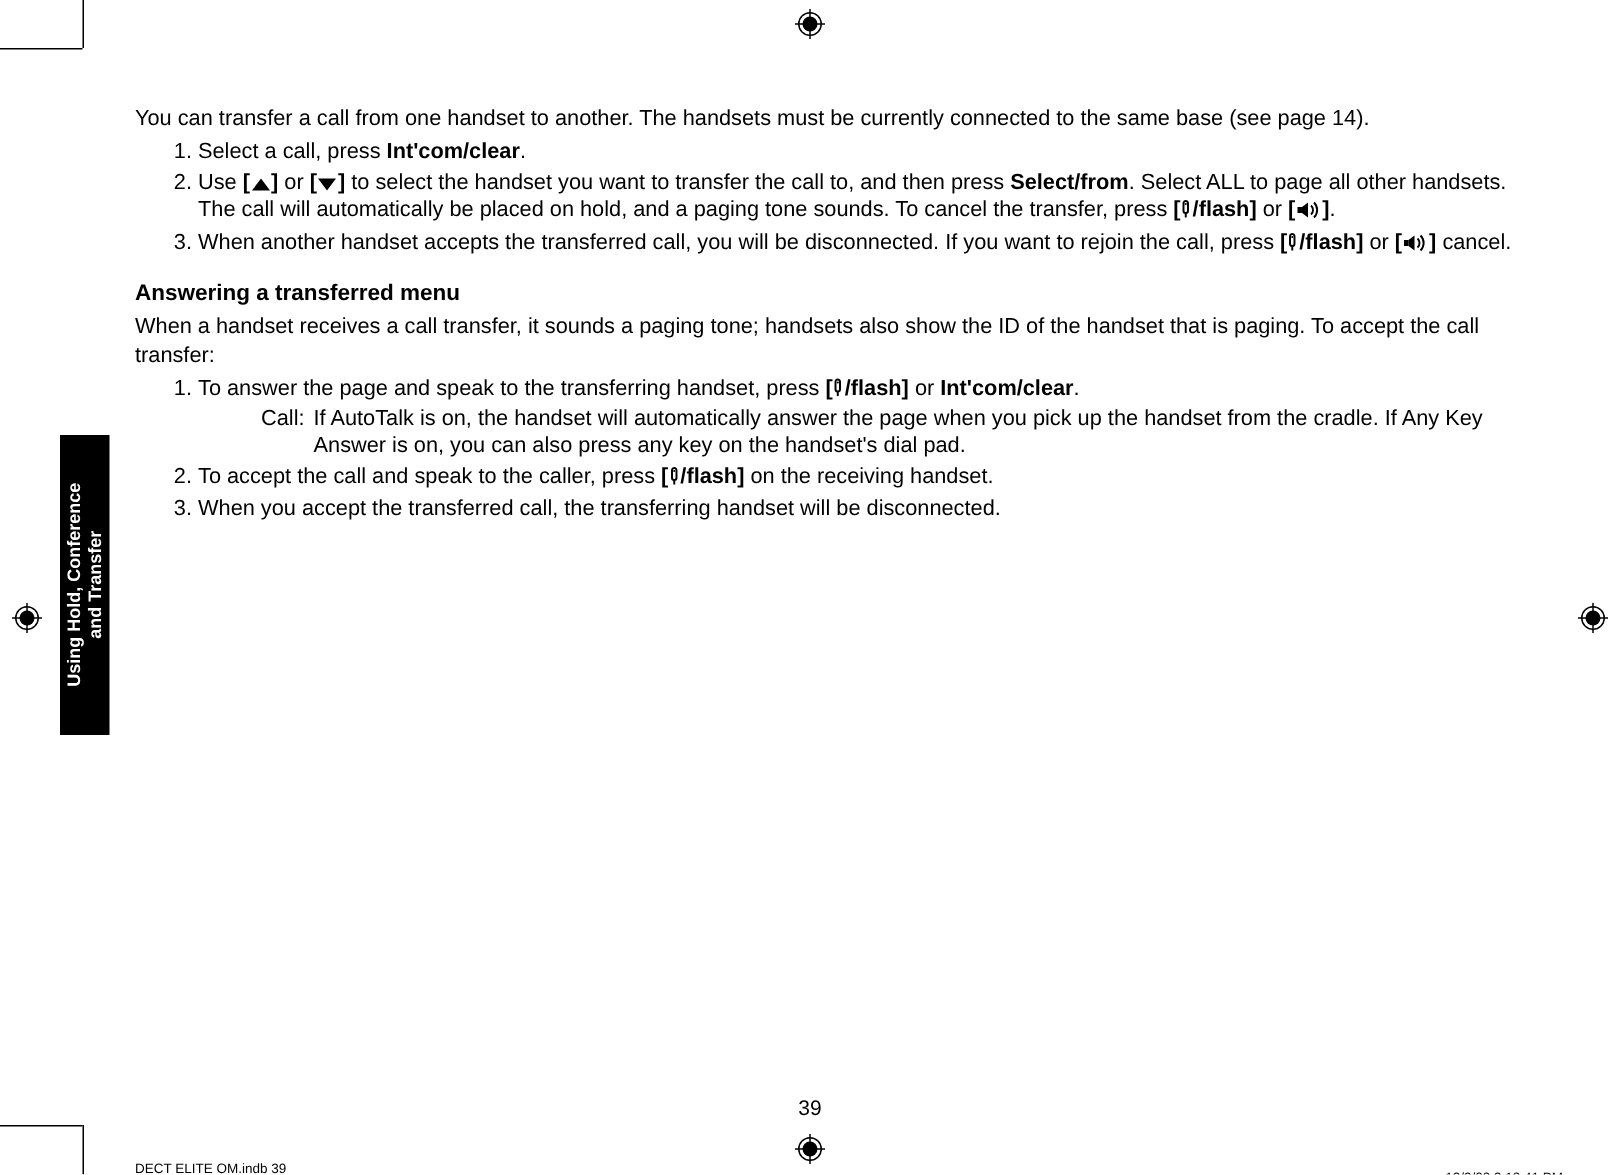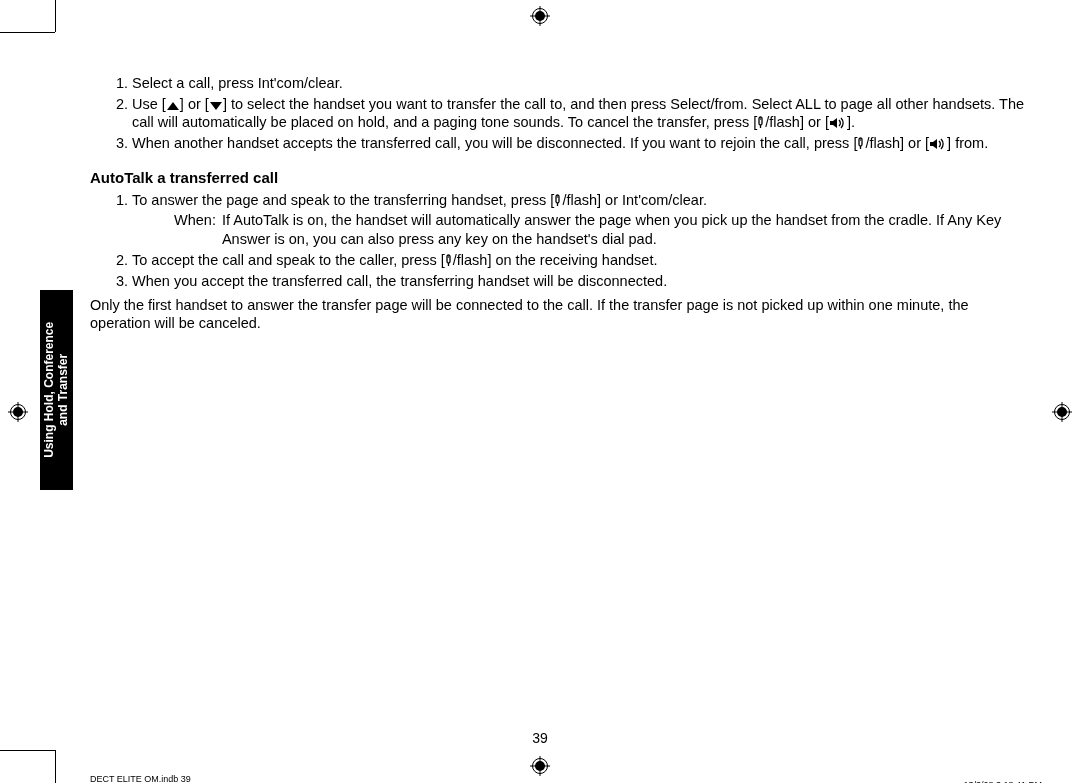--- a/index.html
+++ b/index.html
@@ -55,21 +55,21 @@
     margin: 16px 0 4px 0;
   }
   .note {
     padding-left: 42px;
     margin: 2px 0 3px 0;
     text-indent: -0px;
   }
   .note-inner { display: table; }
   .note-label { display: table-cell; white-space: nowrap; padding-right: 6px; }
   .note-body  { display: table-cell; }
-  b { font-weight: normal; }
+  b { font-weight: bold; }
 
   
   .side-tab {
     position: absolute;
     left: 40px; top: 290px;
     width: 33px; height: 200px;
     background: #000;
     color: #fff;
     font-size: 12px;
     font-weight: bold;
@@ -147,20 +147,21 @@
       <line x1="10" y1="0" x2="10" y2="20" stroke="#000"></line>
       <line x1="0" y1="10" x2="20" y2="10" stroke="#000"></line>
     </svg>
 </div>
 
 <div class="side-tab">
   <span>Using Hold, Conference<br>and Transfer</span>
 </div>
 
 <div class="content">
+  <p>You can transfer a call from one handset to another. The handsets must be currently connected to the same base (see page 14).</p>
 
   <ol>
     <li>
       <span>Select a call, press </span><b>Int'com/clear</b><span>.</span>
     </li>
     <li>
       <span>Use </span><b>[<span class="key-icon"><svg width="14" height="10" viewBox="0 0 14 10">
               <polygon points="7,1 13,9 1,9" fill="#000"></polygon>
             </svg></span>]</b><span> or </span><b>[<span class="key-icon"><svg width="14" height="10" viewBox="0 0 14 10">
               <polygon points="1,1 13,1 7,9" fill="#000"></polygon>
@@ -178,48 +179,48 @@
     <li>
       <span>When another handset accepts the transferred call, you will be disconnected. If you want to rejoin the call, press </span><b>[<span class="key-icon"><svg width="8" height="13" viewBox="0 0 8 13">
               <rect x="2" y="1" width="3" height="8" rx="1.5" fill="none" stroke="#000" stroke-width="1.3"></rect>
               <line x1="3.5" y1="9" x2="3.5" y2="12" stroke="#000" stroke-width="1.3"></line>
               <circle cx="3.5" cy="3" r="0.7" fill="#000"></circle>
             </svg></span><span>/flash]</span></b><span> or </span><b>[<span class="key-icon"><svg width="18" height="12" viewBox="0 0 18 12">
               <rect x="1" y="4" width="3" height="4" fill="#000"></rect>
               <polygon points="4,4 8,1 8,11 4,8" fill="#000"></polygon>
               <path d="M10 3 A4 4 0 0 1 10 9" fill="none" stroke="#000" stroke-width="1.3"></path>
               <path d="M12 1 A7 7 0 0 1 12 11" fill="none" stroke="#000" stroke-width="1.3"></path>
-            </svg></span>]</b><span> from.</span>
+            </svg></span>]</b><span> cancel.</span>
     </li>
   </ol>
 
-  <h2>AutoTalk a transferred call</h2>
+  <h2>Answering a transferred menu</h2>
+  <p>When a handset receives a call transfer, it sounds a paging tone; handsets also show the ID of the handset that is paging. To accept the call transfer:</p>
 
   <ol>
     <li>
       <span>To answer the page and speak to the transferring handset, press </span><b>[<span class="key-icon"><svg width="8" height="13" viewBox="0 0 8 13">
               <rect x="2" y="1" width="3" height="8" rx="1.5" fill="none" stroke="#000" stroke-width="1.3"></rect>
               <line x1="3.5" y1="9" x2="3.5" y2="12" stroke="#000" stroke-width="1.3"></line>
               <circle cx="3.5" cy="3" r="0.7" fill="#000"></circle>
             </svg></span><span>/flash]</span></b><span> or </span><b>Int'com/clear</b><span>.</span>
       <div class="note">
         <div class="note-inner">
-          <div class="note-label">When:</div>
+          <div class="note-label">Call:</div>
           <div class="note-body">If AutoTalk is on, the handset will automatically answer the page when you pick up the handset from the cradle. If Any Key Answer is on, you can also press any key on the handset's dial pad.</div>
         </div>
       </div>
     </li>
     <li>
       <span>To accept the call and speak to the caller, press </span><b>[<span class="key-icon"><svg width="8" height="13" viewBox="0 0 8 13">
               <rect x="2" y="1" width="3" height="8" rx="1.5" fill="none" stroke="#000" stroke-width="1.3"></rect>
               <line x1="3.5" y1="9" x2="3.5" y2="12" stroke="#000" stroke-width="1.3"></line>
               <circle cx="3.5" cy="3" r="0.7" fill="#000"></circle>
             </svg></span><span>/flash]</span></b><span> on the receiving handset.</span>
     </li>
     <li>When you accept the transferred call, the transferring handset will be disconnected.</li>
   </ol>
 
-  <p>Only the first handset to answer the transfer page will be connected to the call. If the transfer page is not picked up within one minute, the operation will be canceled.</p>
 </div>
 
 <div class="page-num">39</div>
 <div class="footer-left">DECT ELITE OM.indb   39</div>
 <div class="footer-right">13/3/08   3:18:41 PM</div>
 
 </body></html>

